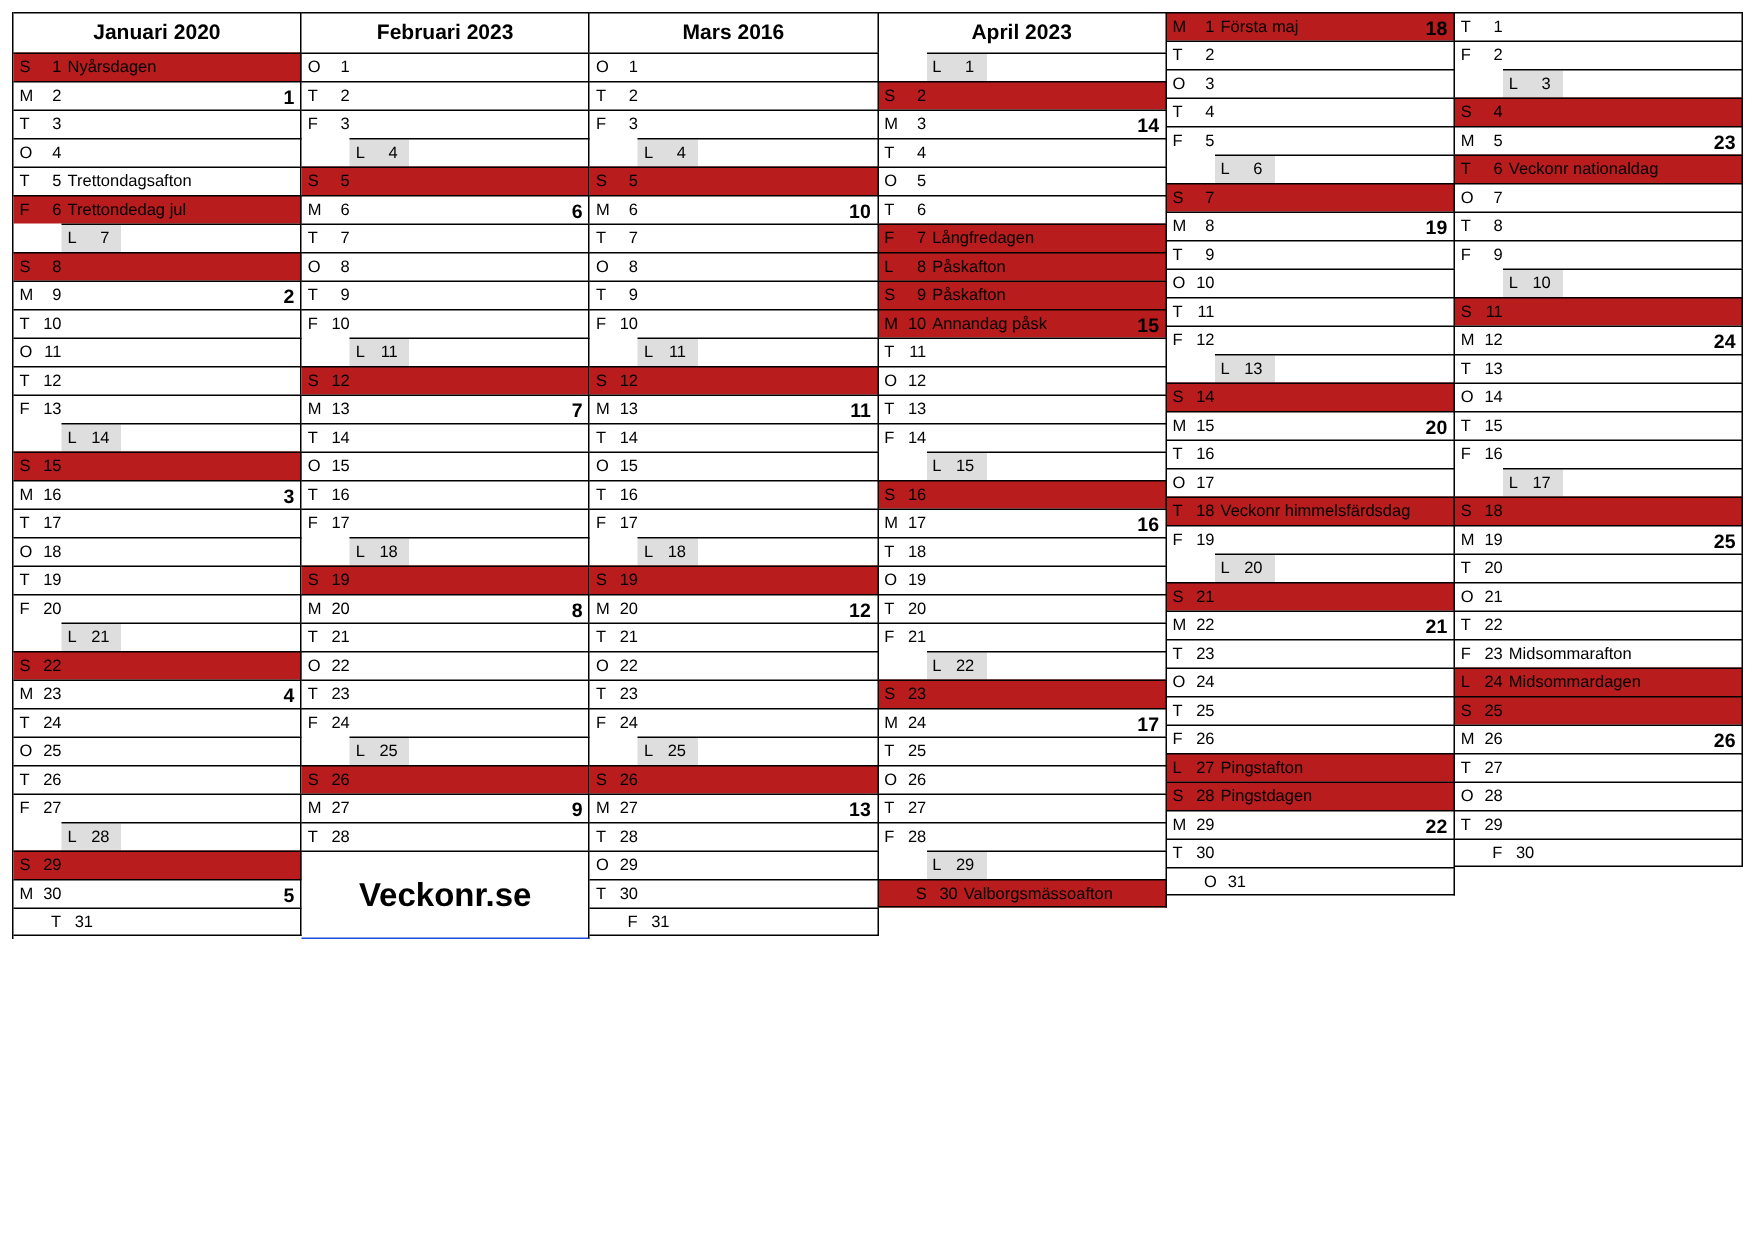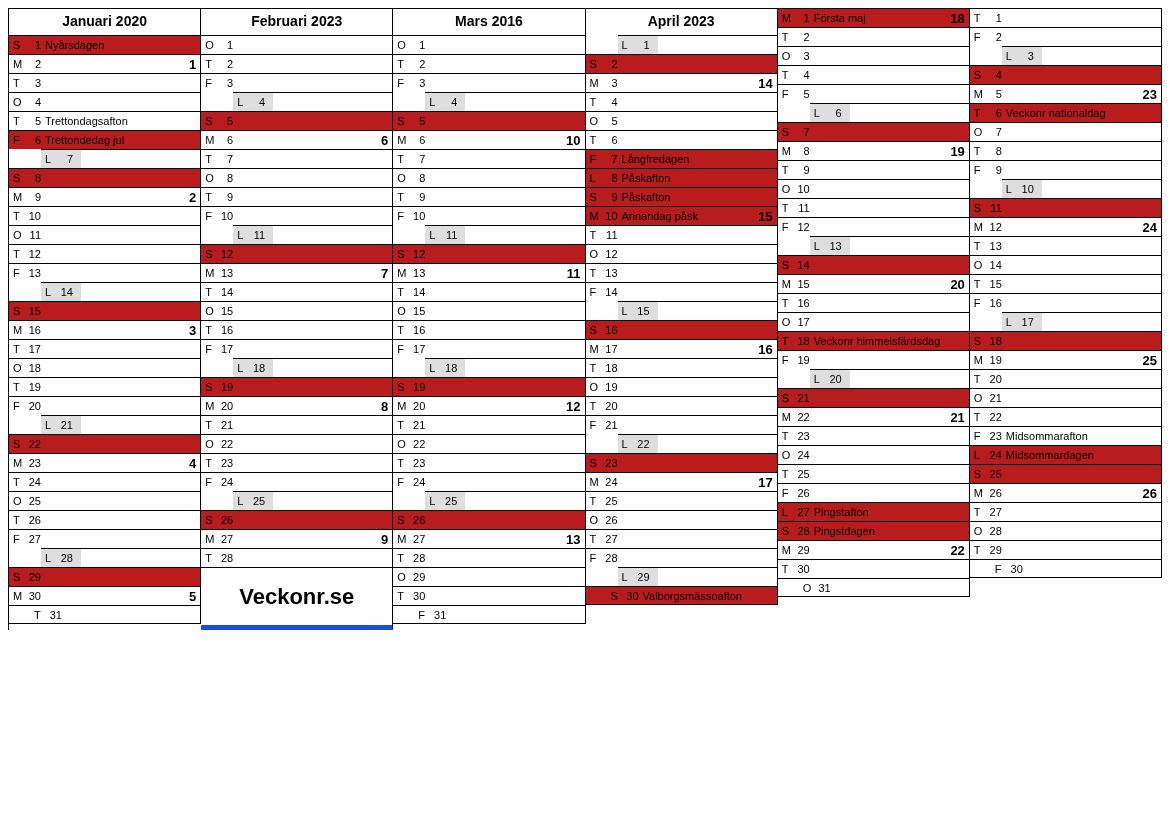--- a/index.html
+++ b/index.html
@@ -65,21 +65,21 @@
     .week {
       position: absolute;
       right: 4px;
       top: 0;
       font-weight: bold;
       font-size: 13px;
     }
     .branding-cell {
       border-right: 1px solid #000;
       border-top: 1px solid #000;
-      border-bottom: 5px solid #1d4ed8;
+      border-bottom: 1px solid #1d4ed8;
       flex: 1;
       min-height: 57px;
       display: flex;
       align-items: center;
       justify-content: center;
       font-weight: bold;
       font-size: 22px;
     }
   </style>
 </head>

